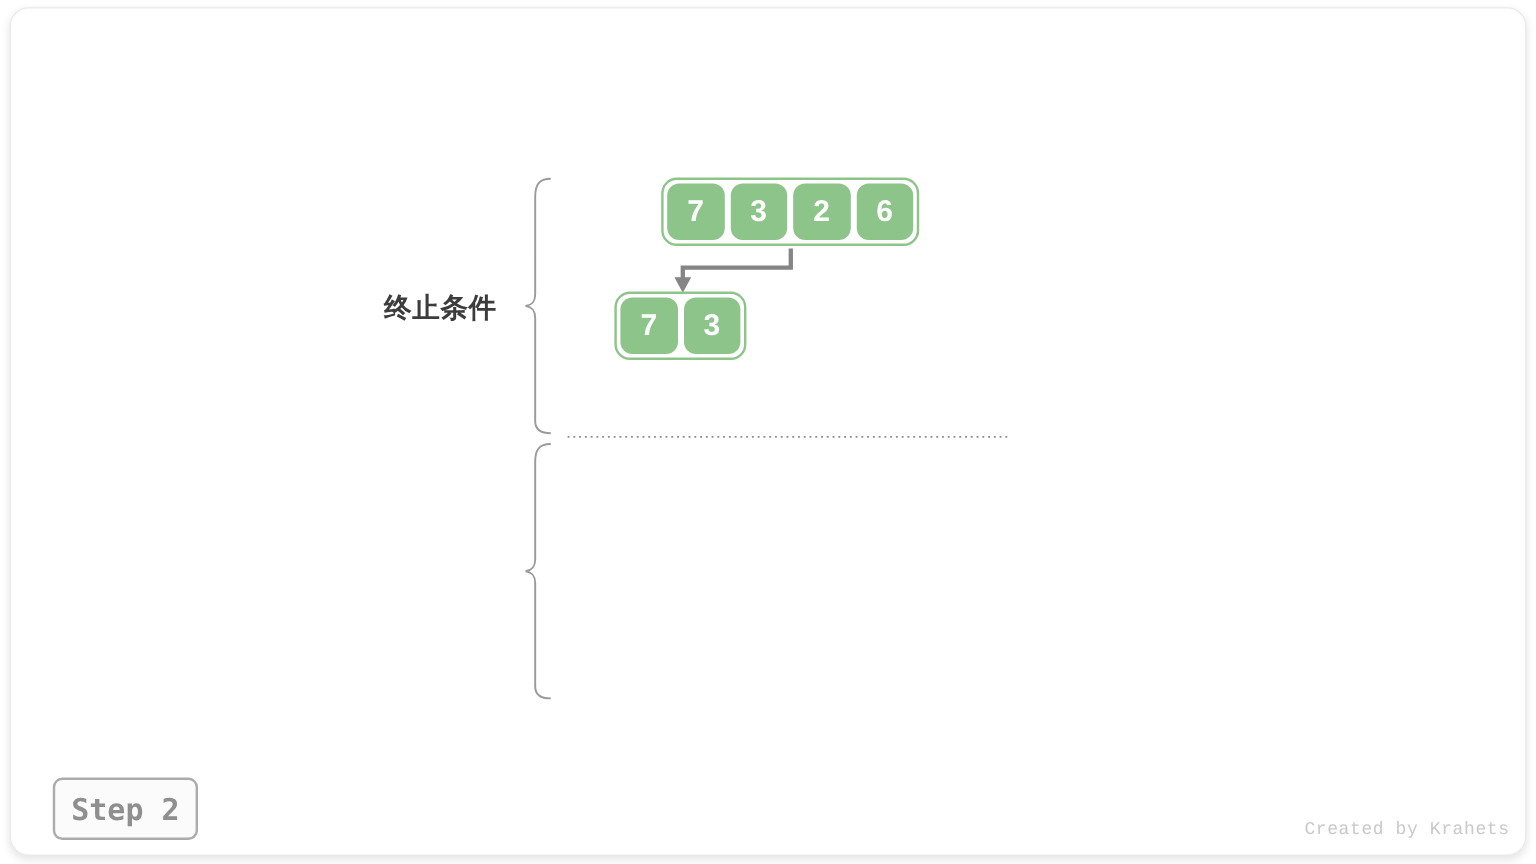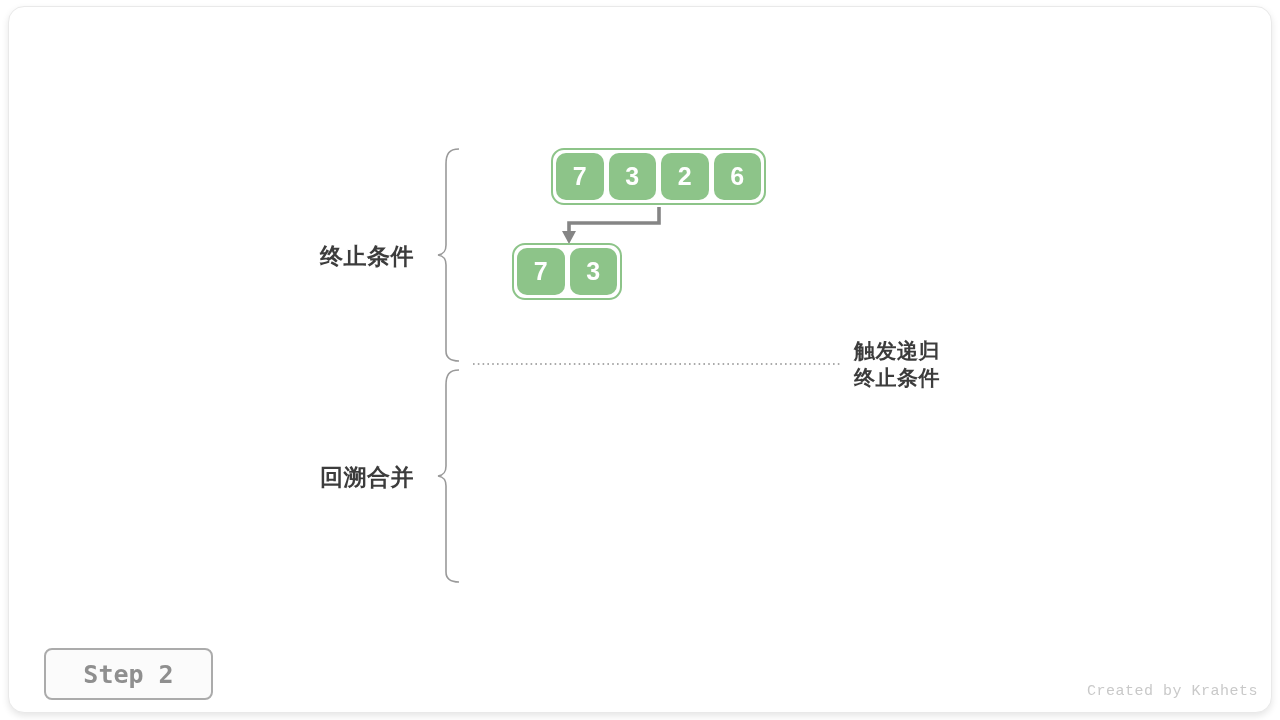--- a/index.html
+++ b/index.html
@@ -69,21 +69,21 @@
     font-size: 21px;
     font-weight: bold;
     line-height: 27px;
     color: var(--text-dark, #3c3c3c);
     letter-spacing: 0.5px;
   }
   
   .step-badge {
     position: absolute;
     left: 35px; top: 641px;
-    width: 169px; height: 52px;
+    width: 121px; height: 52px;
     border: 2px solid #ababab;
     border-radius: 8px;
     background: #fbfbfb;
     display: flex; align-items: center; justify-content: center;
     font-family: "DejaVu Sans Mono", "Liberation Mono", monospace;
     font-size: 25px;
     font-weight: bold;
     color: #8f8f8f;
   }
   
@@ -121,24 +121,19 @@
     <div class="cell">2</div>
     <div class="cell">6</div>
   </div>
 
   <div class="array array-2">
     <div class="cell">7</div>
     <div class="cell">3</div>
   </div>
 
   <div class="phase-label phase-divide">终止条件</div>
-  <div class="phase-label phase-merge">回溯合并</div>
 
-  <div class="terminate-note">
-    <div>触发递归</div>
-    <div>终止条件</div>
-  </div>
 
   <div class="step-badge">Step 2</div>
 
   <div class="watermark">Created by Krahets</div>
 
 </div>
 
 </body></html>

